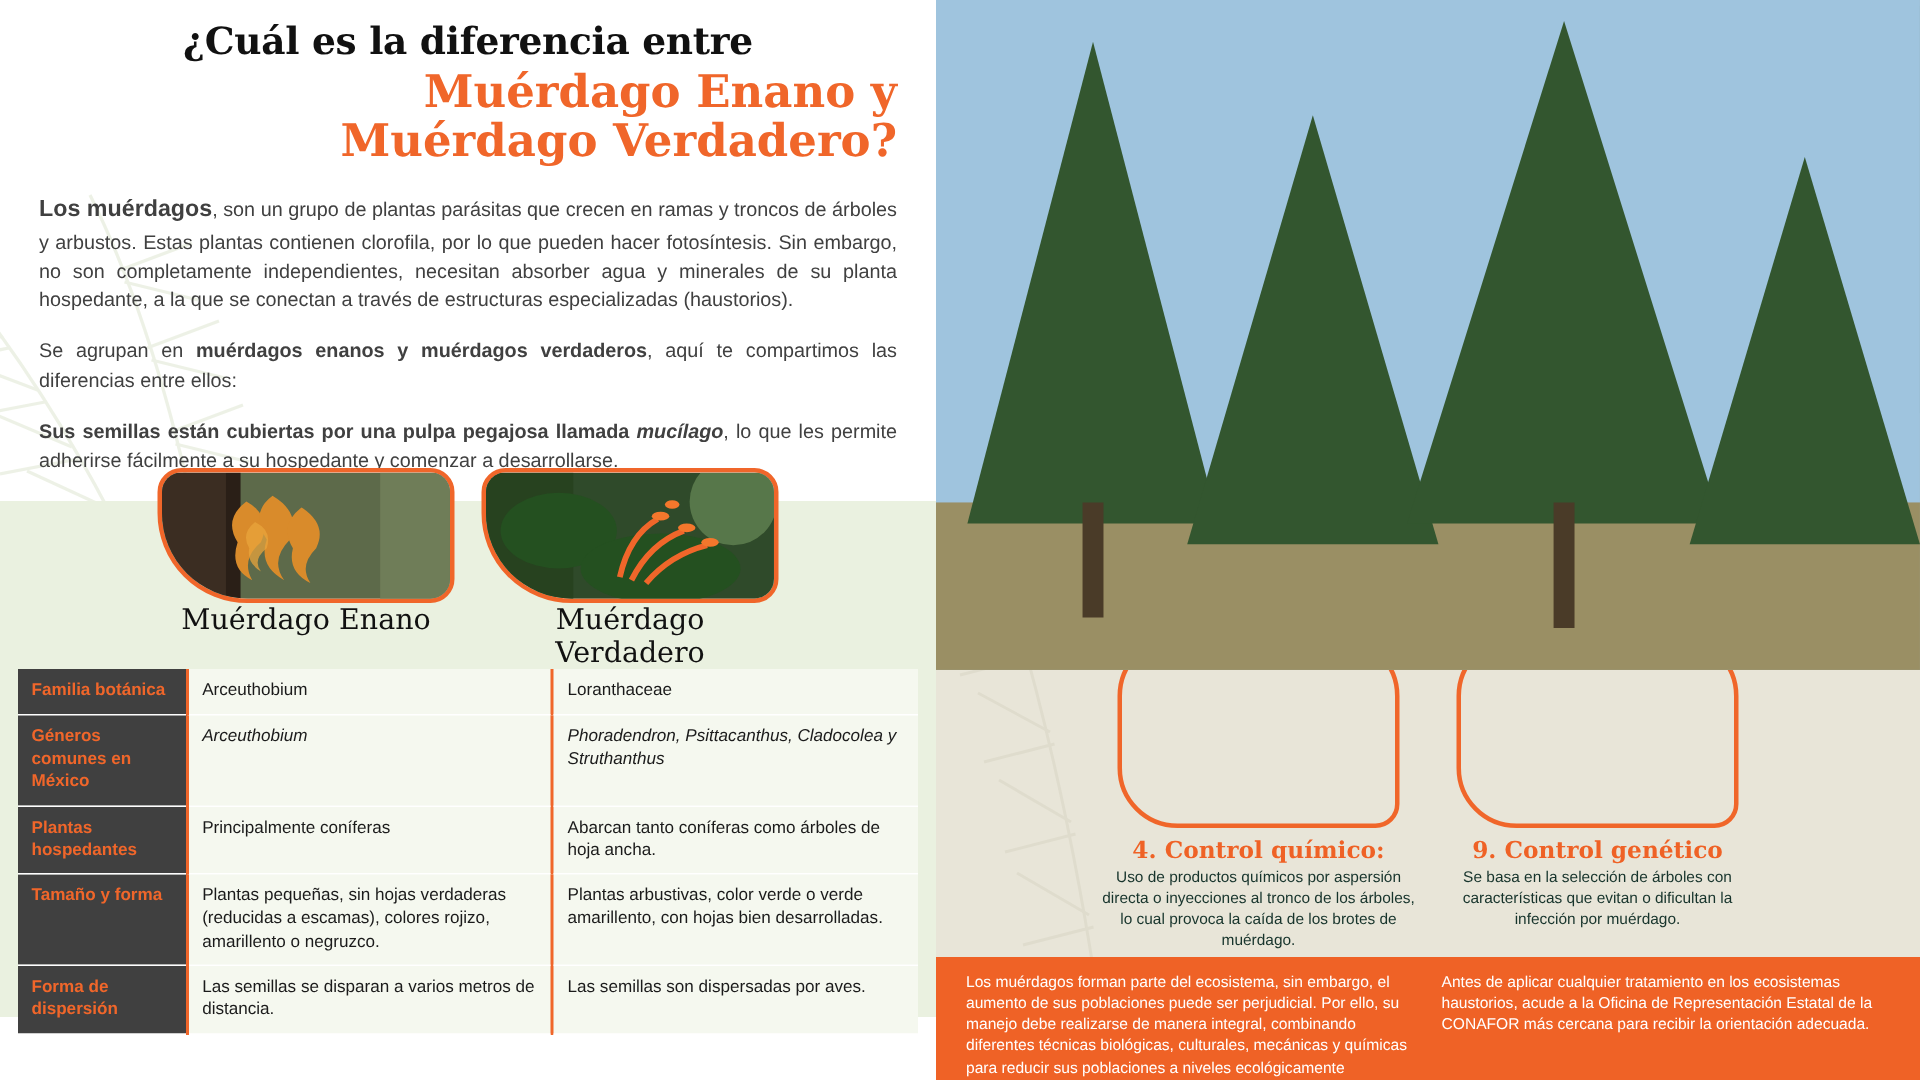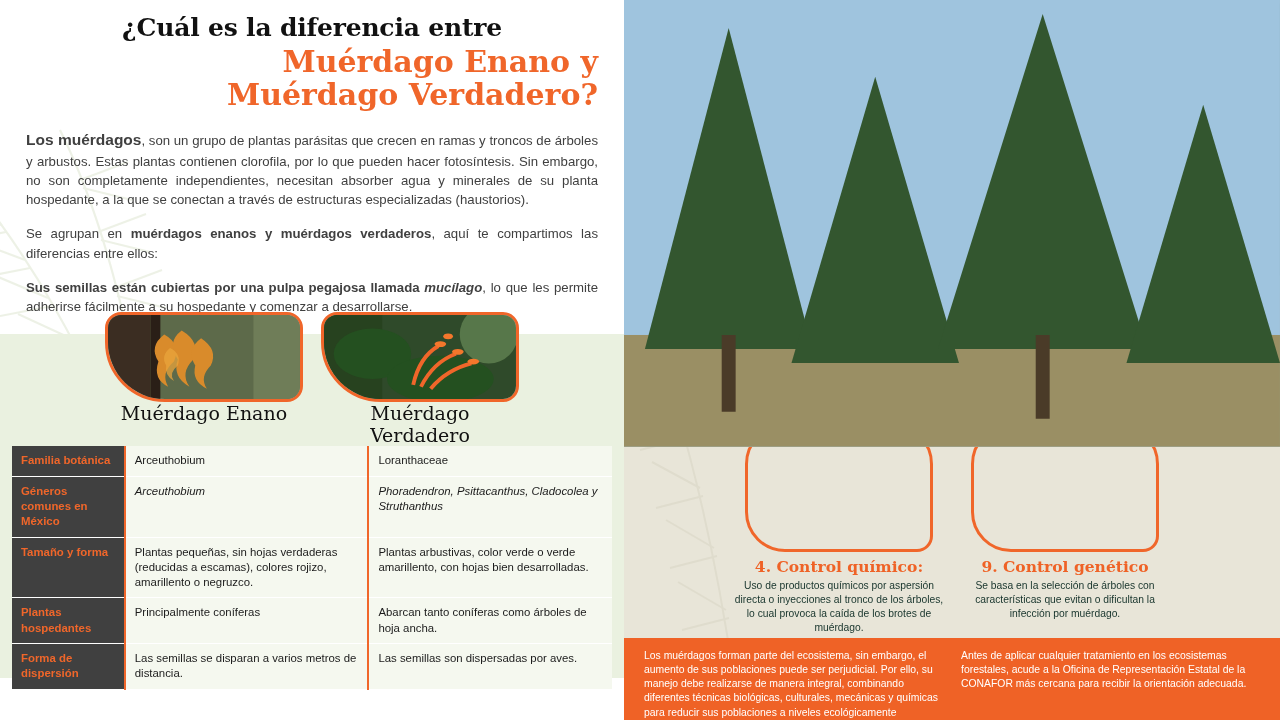--- a/index.html
+++ b/index.html
@@ -321,28 +321,28 @@
             <td class="rowhead">Familia botánica</td>
             <td class="c1">Arceuthobium</td>
             <td class="c2">Loranthaceae</td>
           </tr>
           <tr>
             <td class="rowhead">Géneros comunes en México</td>
             <td class="c1 i">Arceuthobium</td>
             <td class="c2 i">Phoradendron, Psittacanthus, Cladocolea y Struthanthus</td>
           </tr>
           <tr>
+            <td class="rowhead">Plantas hospedantes</td>
+            <td class="c1">Principalmente coníferas</td>
+            <td class="c2">Abarcan tanto coníferas como árboles de hoja ancha.</td>
+          </tr>
+          <tr>
             <td class="rowhead">Tamaño y forma</td>
             <td class="c1">Plantas pequeñas, sin hojas verdaderas (reducidas a escamas), colores rojizo, amarillento o negruzco.</td>
             <td class="c2">Plantas arbustivas, color verde o verde amarillento, con hojas bien desarrolladas.</td>
-          </tr>
-          <tr>
-            <td class="rowhead">Plantas hospedantes</td>
-            <td class="c1">Principalmente coníferas</td>
-            <td class="c2">Abarcan tanto coníferas como árboles de hoja ancha.</td>
           </tr>
           <tr>
             <td class="rowhead">Forma de dispersión</td>
             <td class="c1">Las semillas se disparan a varios metros de distancia.</td>
             <td class="c2">Las semillas son dispersadas por aves.</td>
           </tr>
         </tbody>
       </table>
     </div>
 
@@ -515,16 +515,16 @@
             </svg>
           </div>
           <h3>9. Control genético</h3>
           <p>Se basa en la selección de árboles con características que evitan o dificultan la infección por muérdago.</p>
         </div>
       </div>
     </div>
 
     <div class="right-footer">
       <div class="col">Los muérdagos forman parte del ecosistema, sin embargo, el aumento de sus poblaciones puede ser perjudicial. Por ello, su manejo debe realizarse de manera integral, combinando diferentes técnicas biológicas, culturales, mecánicas y químicas para reducir sus poblaciones a niveles ecológicamente aceptables.</div>
-      <div class="col">Antes de aplicar cualquier tratamiento en los ecosistemas forestales, acude a la Oficina de Representación Estatal de la CONAFOR más cercana para recibir la orientación adecuada.</div>
+      <div class="col">Antes de aplicar cualquier tratamiento en los ecosistemas haustorios, acude a la Oficina de Representación Estatal de la CONAFOR más cercana para recibir la orientación adecuada.</div>
     </div>
   </div>
 </div>
 
 </body></html>

